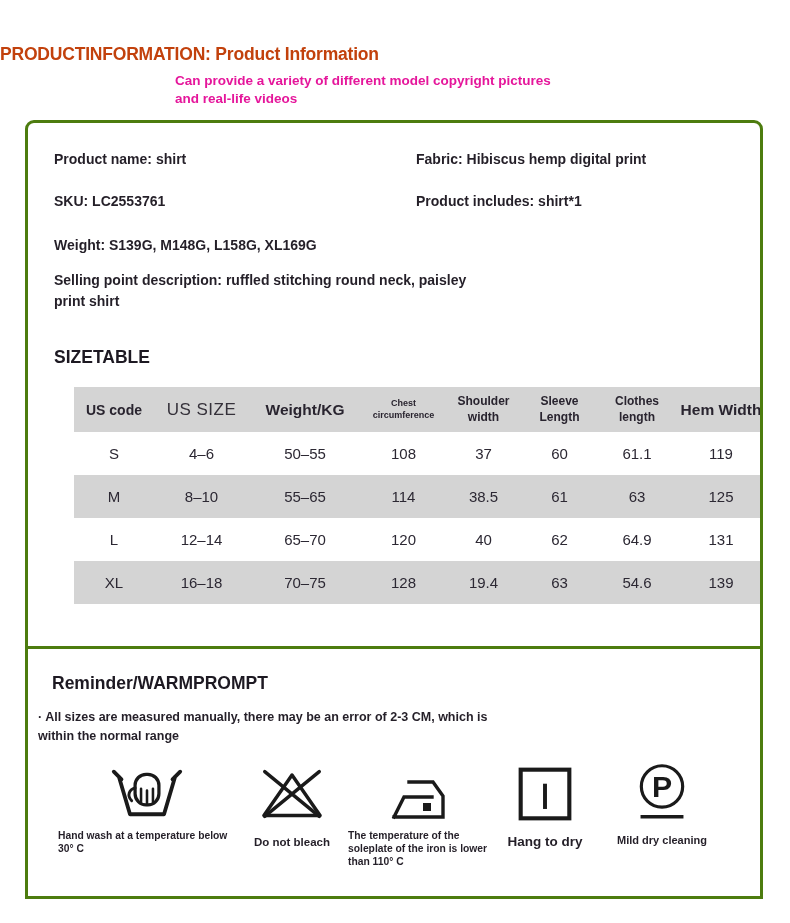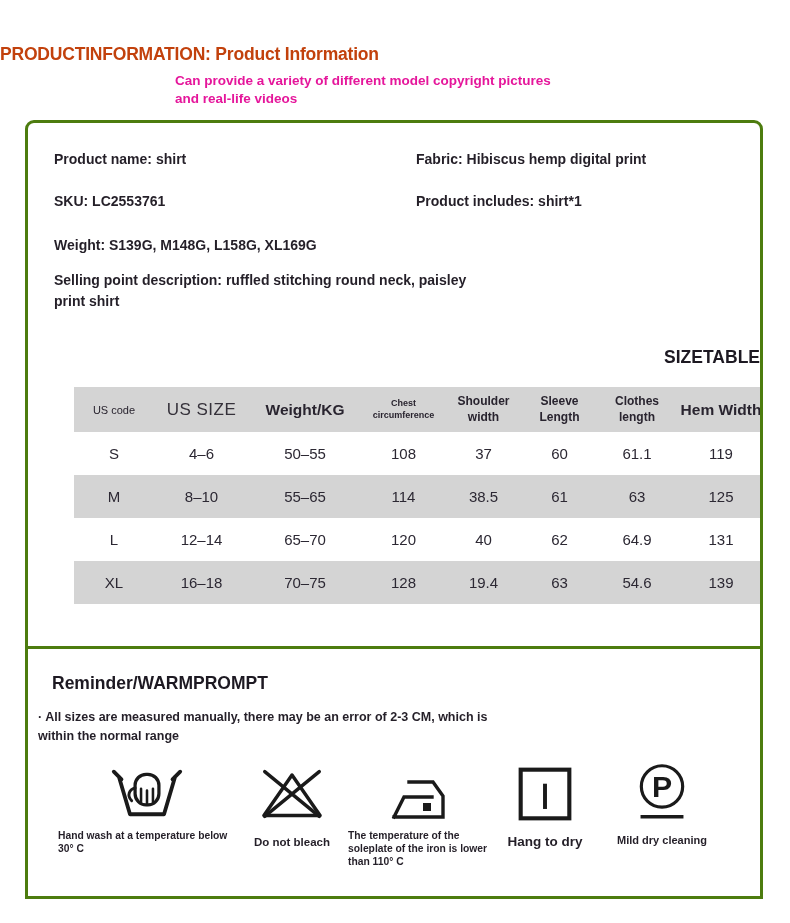--- a/index.html
+++ b/index.html
@@ -47,37 +47,37 @@
   }
   .spec-grid {
     display:grid;
     grid-template-columns:362px auto;
     row-gap:26px;
     font-size:14px;
     font-weight:bold;
   }
   .weight-line { margin-top:28px; font-size:14px; font-weight:bold; }
   .selling-line { margin-top:17px; width:430px; font-size:14px; font-weight:bold; line-height:1.45; }
-  .sizetable-heading { margin-top:36px; font-size:17.5px; font-weight:bold; color:#1d1922;text-align:right; }
+  .sizetable-heading { margin-top:36px; font-size:17.5px; font-weight:bold; color:#1d1922; }
   table.size-table {
     margin:19px 0 0 20px;
     width:692px;
     border-collapse:collapse;
     table-layout:fixed;
   }
   table.size-table th, table.size-table td {
     text-align:center;
     vertical-align:middle;
     padding:0;
   }
   thead tr { height:45px; background:#d4d4d4; }
   tbody tr { height:43px; }
   tbody tr:nth-child(even) { background:#d4d4d4; }
   th { color:#29242f; }
-  .th-uscode   { font-size:11px; font-weight:normal; }
+  .th-uscode   { font-size:14px; font-weight:bold; }
   .th-ussize   { font-size:17px; font-weight:normal; letter-spacing:0.5px; color:#35313a; }
   .th-weight   { font-size:15.5px; font-weight:bold; }
   .th-chest    { font-size:9px;  font-weight:bold; text-align:left; padding-left:20px; line-height:1.3; }
   .th-small    { font-size:12px; font-weight:bold; text-align:left; padding-left:12px; line-height:1.3; }
   .th-hem      { font-size:15.5px; font-weight:bold; }
   td { font-size:15px; font-weight:normal; color:#2c2833; }
   .reminder-heading { margin-left:24px; font-size:17.5px; font-weight:bold; color:#1d1922; }
   .reminder-note {
     margin:14px 0 0 10px;
     width:480px;

